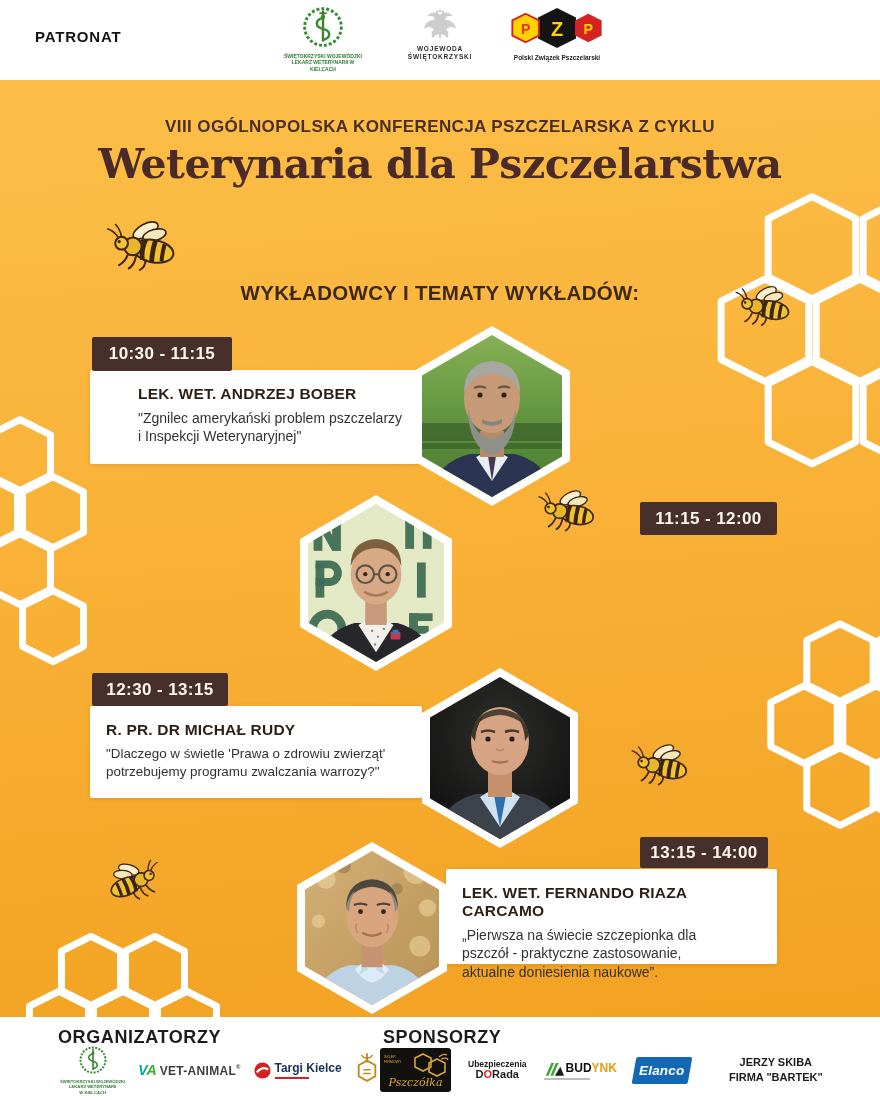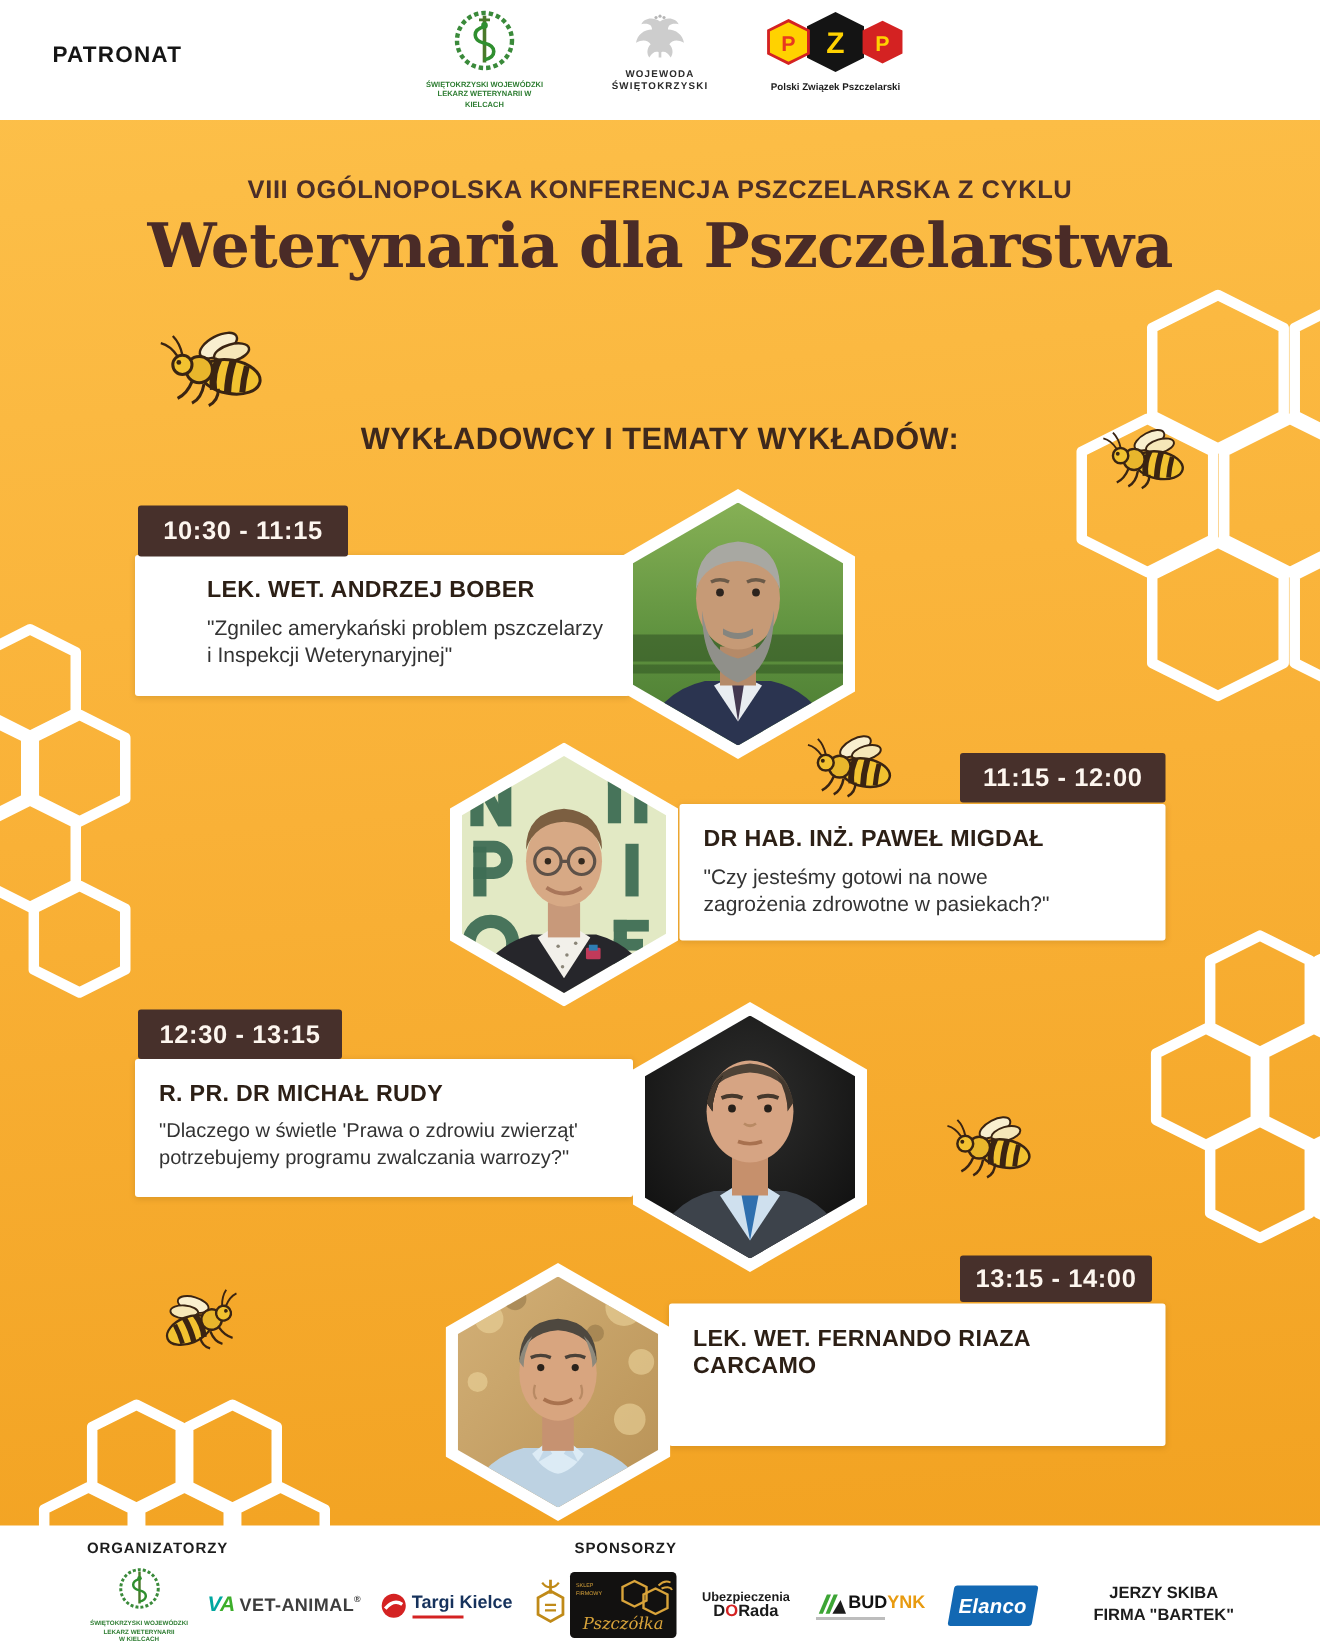--- a/index.html
+++ b/index.html
@@ -38,21 +38,21 @@
   .t1{max-width:272px;}
   .t2{max-width:246px;}
   .t3{max-width:308px;font-size:13.4px;}
   .t4{max-width:252px;}
   .hexa{position:absolute;z-index:3;}
   .hx-outer{position:absolute;inset:0;background:#fff;clip-path:polygon(50% 0,100% 25%,100% 75%,50% 100%,0 75%,0 25%);}
   .hx-inner{position:absolute;left:8px;right:8px;top:9px;bottom:9px;clip-path:polygon(50% 0,100% 25%,100% 75%,50% 100%,0 75%,0 25%);overflow:hidden;}
   .hx-inner svg{width:100%;height:100%;display:block;}
 
   
-  .foot-label{position:absolute;top:10px;font-size:10px;font-weight:bold;color:#1c1c1c;letter-spacing:.6px;}
+  .foot-label{position:absolute;top:10px;font-size:18px;font-weight:bold;color:#1c1c1c;letter-spacing:.6px;}
   .org-label{left:58px;}
   .spon-label{left:383px;}
   .org-row{position:absolute;left:60px;top:27px;display:flex;align-items:center;gap:13px;height:52px;}
   .spon-row{position:absolute;left:380px;top:26px;display:flex;align-items:center;gap:17px;height:54px;}
   .flogo{text-align:center;}
   .vet-small .cap{font-size:4.2px;color:#2e7d32;font-weight:bold;line-height:1.3;}
   .vetanimal{white-space:nowrap;font-weight:bold;}
   .va-v{color:#00a7a0;font-size:14px;font-style:italic;}
   .va-a{color:#3dae2b;font-size:14px;font-style:italic;margin-right:3px;}
   .va-word{color:#3d3d3d;font-size:12px;letter-spacing:.3px;}
@@ -270,24 +270,20 @@
         <circle cx="59" cy="72" r="9" fill="none" stroke="#5d5148" stroke-width="2.2"></circle>
         <circle cx="82" cy="72" r="9" fill="none" stroke="#5d5148" stroke-width="2.2"></circle>
         <path d="M68 72 L73 72" stroke="#5d5148" stroke-width="2.2"></path>
         <circle cx="59" cy="72" r="2.2" fill="#33291f"></circle>
           <circle cx="82" cy="72" r="2.2" fill="#33291f"></circle>
         <path d="M58 90 Q70 98 82 90" stroke="#a9765a" stroke-width="2.6" fill="none"></path>
       </svg>
     </div>
   </div>
   <div class="time-badge" style="left:640px;top:502px;width:137px;height:33px;">11:15 - 12:00</div>
-  <div class="card" style="left:453px;top:536px;width:324px;height:91px;">
-    <div class="spk-name">DR HAB. INŻ. PAWEŁ MIGDAŁ</div>
-    <div class="spk-topic t2">"Czy jesteśmy gotowi na nowe zagrożenia zdrowotne w pasiekach?"</div>
-  </div>
 
   <div class="time-badge" style="left:92px;top:673px;width:136px;height:33px;">12:30 - 13:15</div>
   <div class="card" style="left:90px;top:706px;width:332px;height:92px;">
     <div class="spk-name">R. PR. DR MICHAŁ RUDY</div>
     <div class="spk-topic t3">"Dlaczego w świetle 'Prawa o zdrowiu zwierząt' potrzebujemy programu zwalczania warrozy?"</div>
   </div>
   <div class="hexa" style="left:422px;top:668px;width:156px;height:180px;">
     <div class="hx-outer"></div>
     <div class="hx-inner">
       <svg viewBox="0 0 140 162" preserveAspectRatio="xMidYMid slice">
@@ -354,20 +350,21 @@
         <path d="M75 57 Q82 54 89 57" stroke="#4a4138" stroke-width="2.4" fill="none"></path>
         <path d="M60 86 Q70 92 80 86" stroke="#a9724e" stroke-width="2.6" fill="none"></path>
         <path d="M54 76 Q52 82 55 86" stroke="#b98a64" stroke-width="1.6" fill="none"></path>
         <path d="M86 76 Q88 82 85 86" stroke="#b98a64" stroke-width="1.6" fill="none"></path>
       </svg>
     </div>
   </div>
   <div class="time-badge" style="left:640px;top:837px;width:128px;height:31px;">13:15 - 14:00</div>
   <div class="card" style="left:446px;top:869px;width:331px;height:95px;">
     <div class="spk-name">LEK. WET. FERNANDO RIAZA CARCAMO</div>
+    <div class="spk-topic t4">„Pierwsza na świecie szczepionka dla pszczół - praktyczne zastosowanie, aktualne doniesienia naukowe”.</div>
   </div>
 
   <div class="band-bottom">
     <div class="foot-label org-label">ORGANIZATORZY</div>
     <div class="org-row">
       <div class="flogo vet-small">
         <svg viewBox="0 0 48 48" width="30" height="30">
           <circle cx="24" cy="24" r="20" fill="none" stroke="#3a8a3a" stroke-width="3.2" stroke-dasharray="3.2 2.2"></circle>
           <path d="M24 6 L24 40" stroke="#4a7a2a" stroke-width="2.6"></path>
           <path d="M24 14 C15 16 15 24 24 26 C33 28 33 36 24 38" fill="none" stroke="#2f8f2f" stroke-width="2.6"></path>

